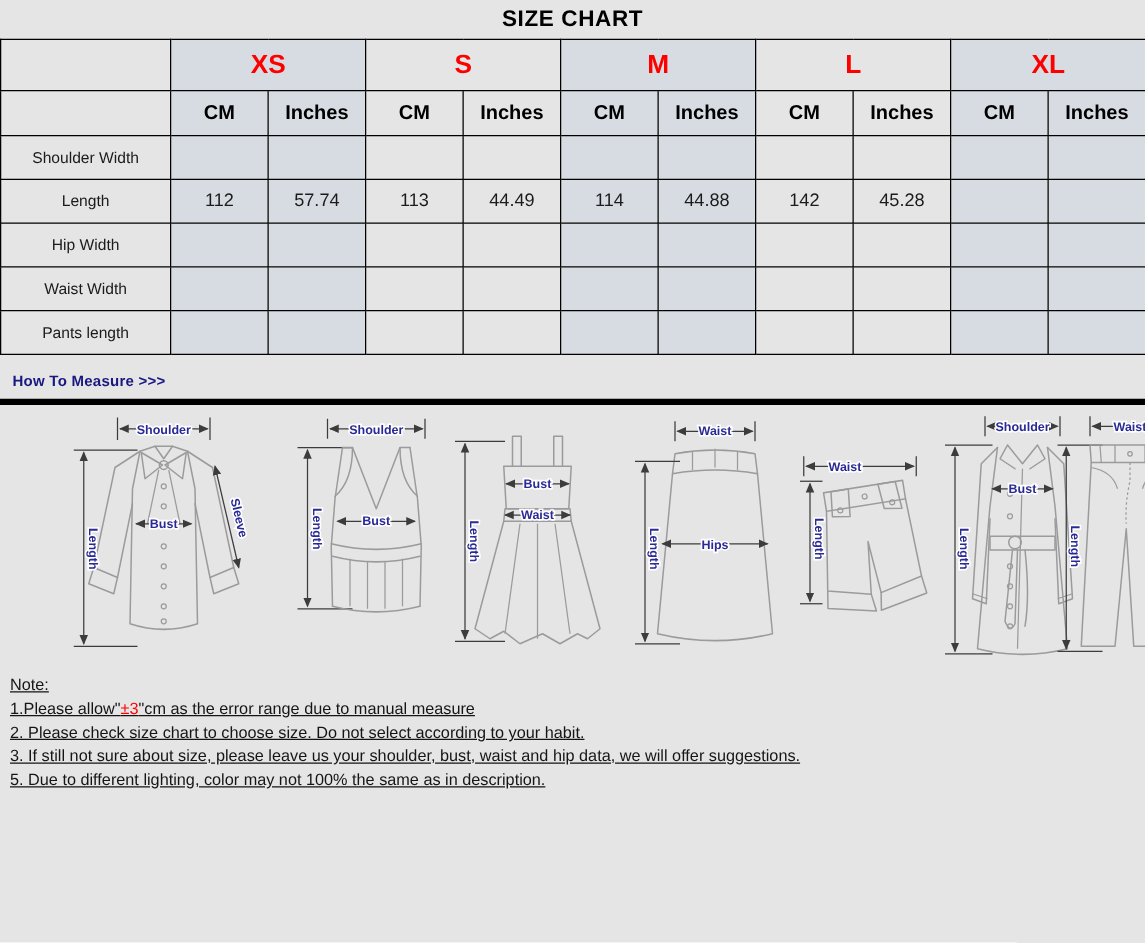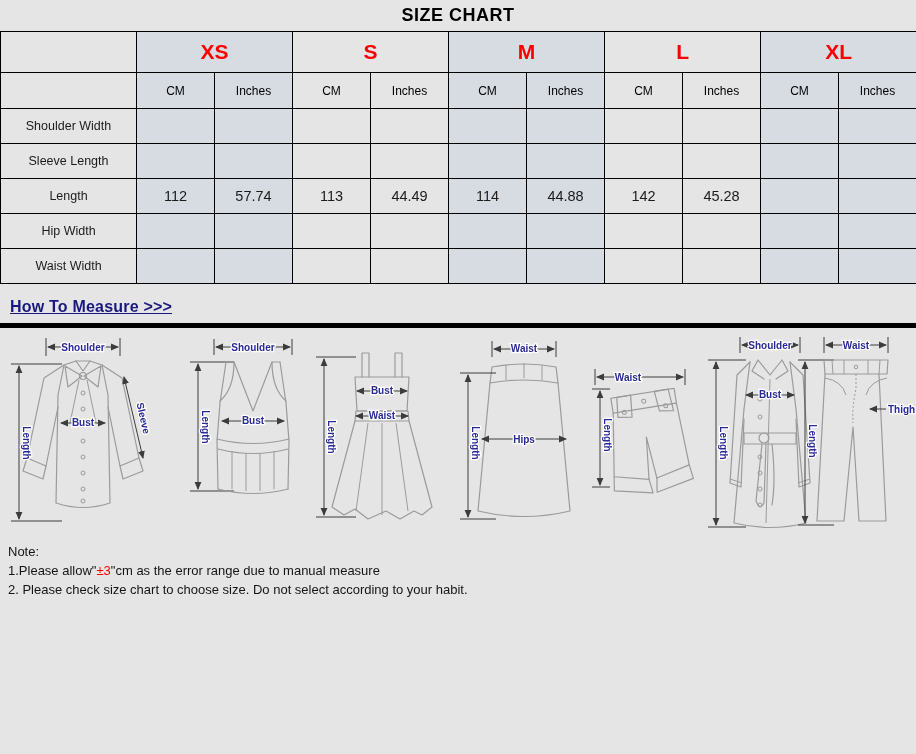--- a/index.html
+++ b/index.html
@@ -6,37 +6,37 @@
   html,body { margin:0; padding:0; background:#fff; }
   body { font-family:"Liberation Sans","DejaVu Sans",sans-serif; color:#000; }
   .page { width:916px; height:754px; overflow:hidden; background:#e5e5e5; }
 
   .title { text-align:center; font-weight:700; font-size:18px; padding:5px 0 5px; letter-spacing:.5px; }
 
   table.size { border-collapse:collapse; width:916px; table-layout:fixed; }
   table.size th, table.size td { border:1px solid #000; text-align:center; vertical-align:middle; padding:0; overflow:hidden; }
   .sh { background:#d7dce3; }
   th.sz { font-size:21px; font-weight:700; color:#fe0000; height:41px; }
-  th.un { font-size:12px; font-weight:400; height:36px; color:#000; }
+  th.un { font-size:16px; font-weight:700; height:36px; color:#000; }
   td.rl { font-size:12.5px; color:#1b1b1b;margin-left:37px; }
   tbody td { height:35px; font-size:14.5px; color:#1b1b1b; }
 
-  .measure-head { color:#181880; font-weight:700; font-size:16px; margin:14px 0 7px 10px; letter-spacing:.2px;text-decoration:underline; }
+  .measure-head { color:#181880; font-weight:700; font-size:12px; margin:14px 0 7px 10px; letter-spacing:.2px; }
   .divider { height:5px; background:#000; }
 
-  .diagrams { position:relative; height:203px; margin-top:3px; }
+  .diagrams { position:relative; height:203px; margin-top:3px;margin-left:48px; }
   .diag { position:absolute; top:0; }
   svg { overflow:visible; display:block; }
   .g  { fill:none; stroke:#9b9b9b; stroke-width:1.2; stroke-linecap:round; stroke-linejoin:round; }
   .g2 { fill:none; stroke:#9b9b9b; stroke-width:1; }
   .m  { stroke:#3c3c3c; stroke-width:1; fill:none; }
   .lbl { font:700 10px "Liberation Sans","DejaVu Sans",sans-serif; fill:#2a2a96;
          stroke:#fff; stroke-width:2.5px; paint-order:stroke; text-anchor:middle; }
 
-  .notes { padding:8px 0 0 8px; font-size:13px; line-height:19px; color:#151515; }
+  .notes { padding:8px 0 0 8px; font-size:13px; line-height:19px; color:#151515;text-decoration:underline; }
   .red { color:#fe0000; }
 </style>
 </head>
 <body>
 
 <div class="page">
 
   <svg width="0" height="0" style="position:absolute">
     <defs>
       <marker id="ah" viewBox="0 0 8 8" markerWidth="8" markerHeight="8" refX="7" refY="4" orient="auto-start-reverse" markerUnits="userSpaceOnUse">
@@ -92,33 +92,20 @@
         <td></td>
         <td></td>
         <td class="sh"></td>
         <td class="sh"></td>
         <td></td>
         <td></td>
         <td class="sh"></td>
         <td class="sh"></td>
       </tr>
       <tr>
-        <td class="rl">Sleeve Length</td>
-        <td class="sh"></td>
-        <td class="sh"></td>
-        <td></td>
-        <td></td>
-        <td class="sh"></td>
-        <td class="sh"></td>
-        <td></td>
-        <td></td>
-        <td class="sh"></td>
-        <td class="sh"></td>
-      </tr>
-      <tr>
         <td class="rl">Length</td>
         <td class="sh">112</td>
         <td class="sh">57.74</td>
         <td>113</td>
         <td>44.49</td>
         <td class="sh">114</td>
         <td class="sh">44.88</td>
         <td>142</td>
         <td>45.28</td>
         <td class="sh"></td>
@@ -132,20 +119,33 @@
         <td></td>
         <td class="sh"></td>
         <td class="sh"></td>
         <td></td>
         <td></td>
         <td class="sh"></td>
         <td class="sh"></td>
       </tr>
       <tr>
         <td class="rl">Waist Width</td>
+        <td class="sh"></td>
+        <td class="sh"></td>
+        <td></td>
+        <td></td>
+        <td class="sh"></td>
+        <td class="sh"></td>
+        <td></td>
+        <td></td>
+        <td class="sh"></td>
+        <td class="sh"></td>
+      </tr>
+      <tr>
+        <td class="rl">Pants length</td>
         <td class="sh"></td>
         <td class="sh"></td>
         <td></td>
         <td></td>
         <td class="sh"></td>
         <td class="sh"></td>
         <td></td>
         <td></td>
         <td class="sh"></td>
         <td class="sh"></td>
@@ -307,15 +307,17 @@
       <text class="lbl" x="64" y="18">Waist</text>
       <text class="lbl" x="96" y="82" style="text-anchor:start">Thigh</text>
       <text class="lbl" transform="rotate(90 17 110)" x="17" y="110">Length</text>
     </svg>
   </div>
 
   <div class="notes">
     <div>Note:</div>
     <div><span>1.Please allow"</span><span class="red">±3</span><span>"cm as the error range due to manual measure</span></div>
     <div>2. Please check size chart to choose size. Do not select according to your habit.</div>
+    <div>3. If still not sure about size, please leave us your shoulder, bust, waist and hip data, we will offer suggestions.</div>
+    <div>5. Due to different lighting, color may not 100% the same as in description.</div>
   </div>
 
 </div>
 
 </body></html>

